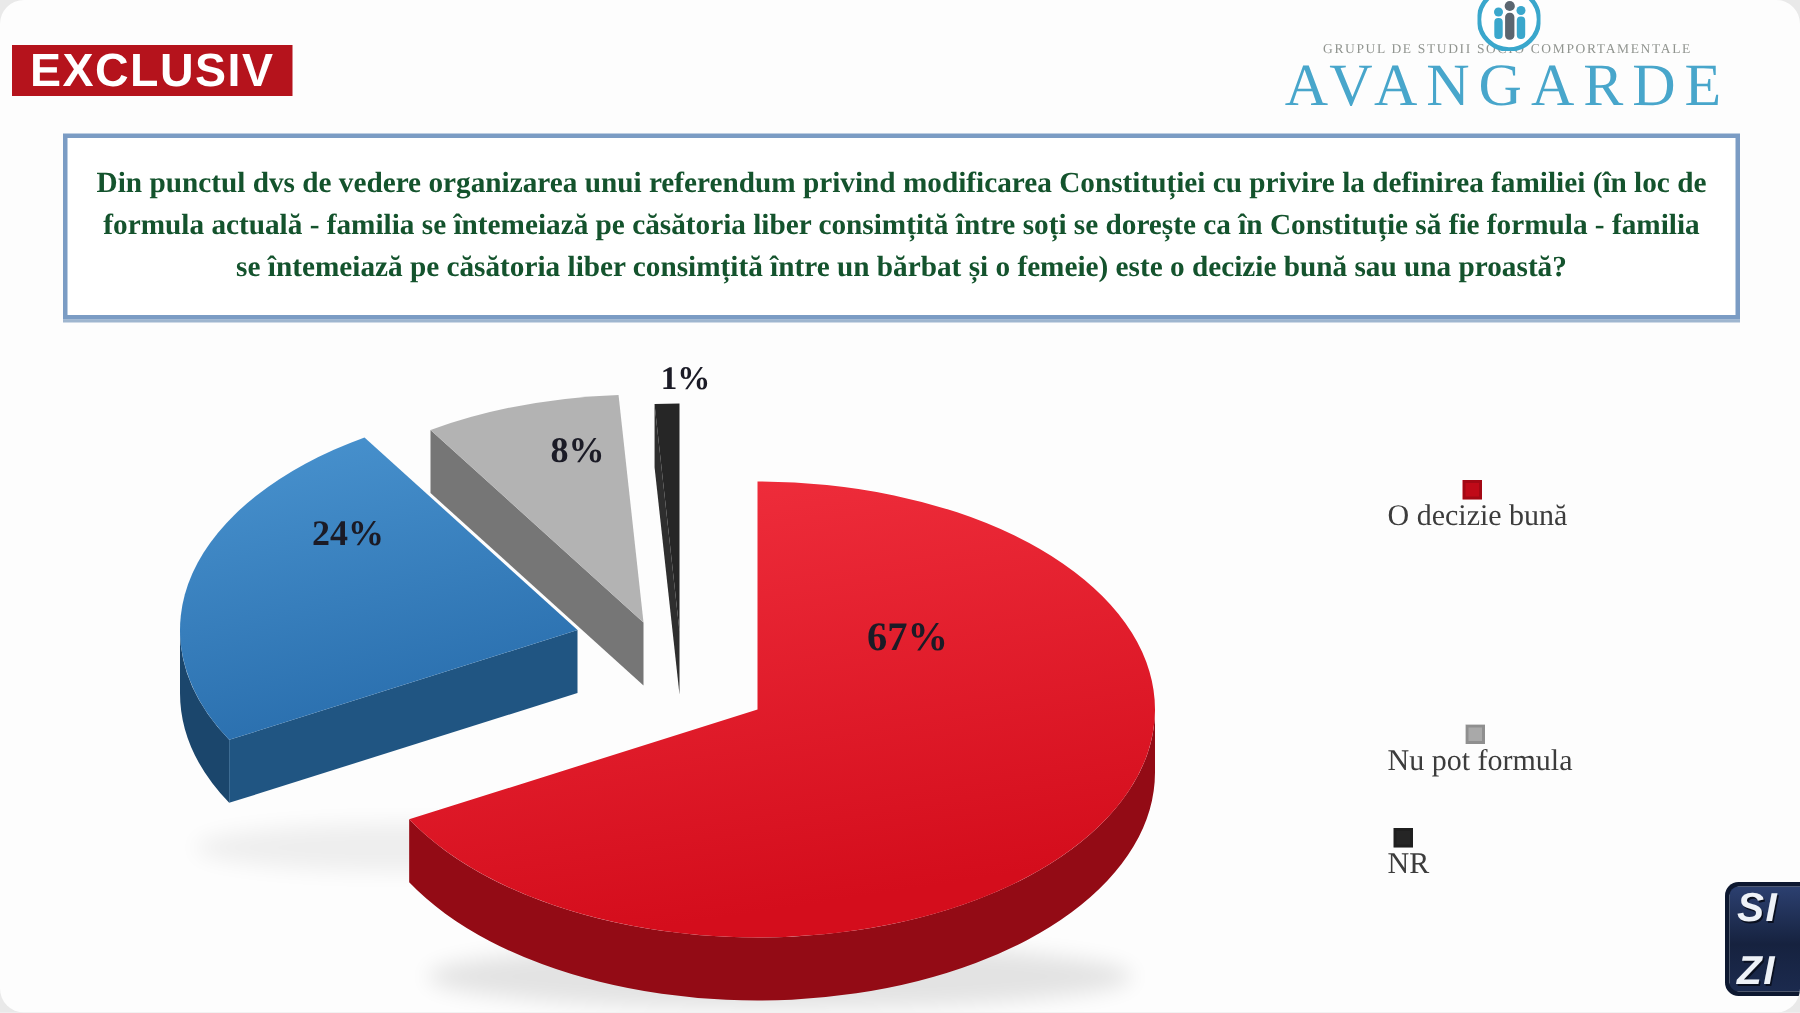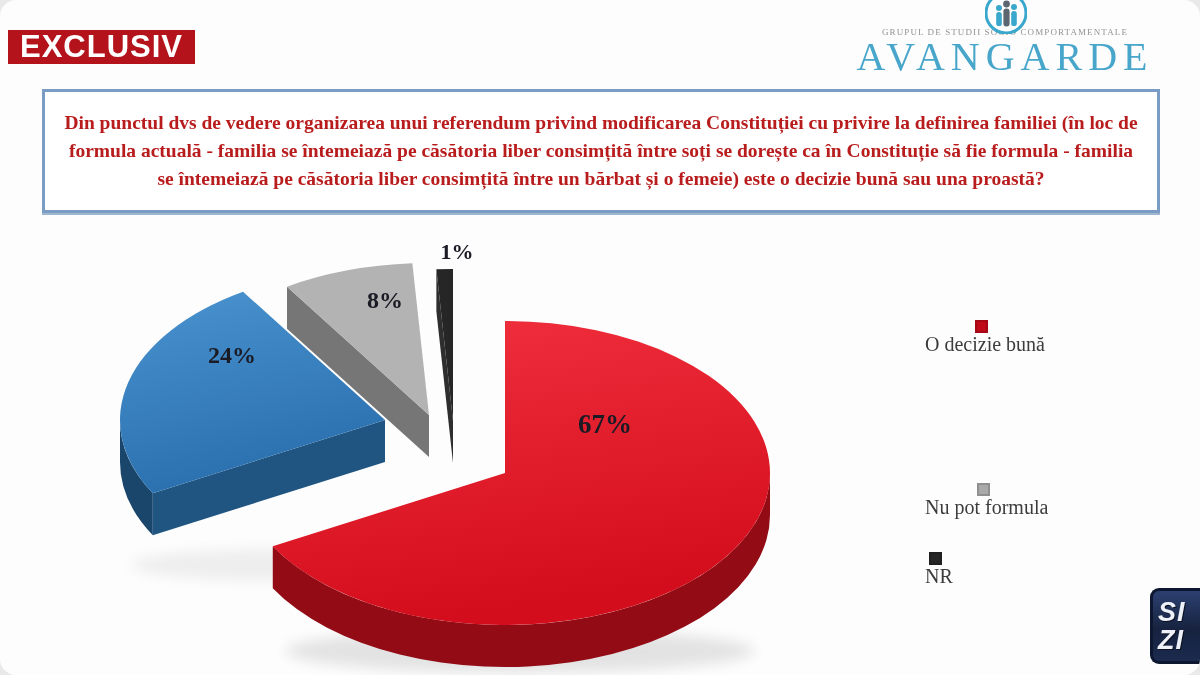--- a/index.html
+++ b/index.html
@@ -17,38 +17,38 @@
   .logo-sub{padding-top:27px;font-size:9px;letter-spacing:1.1px;color:#90948f;
             font-family:"Liberation Serif",serif;white-space:nowrap;}
   .logo-title{font-family:"Liberation Serif",serif;font-size:40px;line-height:40px;
               color:#48a6cb;letter-spacing:6px;margin-top:0px;}
 
   
   .qbox{position:absolute;left:42px;top:89px;width:1112px;height:118px;
         background:#ffffff;border:3px solid #7b9cc4;box-shadow:0 2px 0 #9fb6cf;
         display:flex;align-items:center;justify-content:center;}
   .qtext{font-family:"Liberation Serif",serif;font-weight:600;font-size:19.5px;
-         line-height:1.43;color:#b91c1c;text-align:center;padding:0 14px;}
+         line-height:1.43;color:#14532d;text-align:center;padding:0 14px;}
 
   
   #pie{position:absolute;left:60px;top:235px;width:860px;height:440px;}
   .pie-label{font-family:"Liberation Serif",serif;font-weight:bold;fill:#1b1b26;}
 
   
   .legend{position:absolute;left:925px;top:0;width:260px;height:675px;}
   .legend-item{position:absolute;left:0;display:flex;align-items:center;flex-direction:column;}
   .legend-marker{width:13px;height:13px;margin-right:7px;flex:0 0 13px;
                  box-shadow:inset 0 0 0 2px rgba(0,0,0,0.15);}
   .legend-label{font-family:"Liberation Serif",serif;font-size:20px;color:#3c3c3c;}
 
   
   .corner{position:absolute;right:0;top:588px;width:47px;height:70px;
           background:linear-gradient(180deg,#2c4070 0%,#16223f 55%,#1b2a4e 100%);
           border:3px solid #0d1830;border-right:none;border-radius:9px 0 0 9px;
-          display:flex;flex-direction:column;justify-content:center;overflow:hidden;}
+          display:flex;flex-direction:column;justify-content:space-between;overflow:hidden;}
   .corner span{font-weight:bold;font-style:italic;font-size:27px;line-height:28px;
                color:#eef2f8;letter-spacing:1px;padding-left:5px;white-space:nowrap;
                text-shadow:1px 1px 0 #0a1020;}
 </style>
 </head>
 <body>
 
 <div id="stage">
 
   <div class="badge">EXCLUSIV</div>

